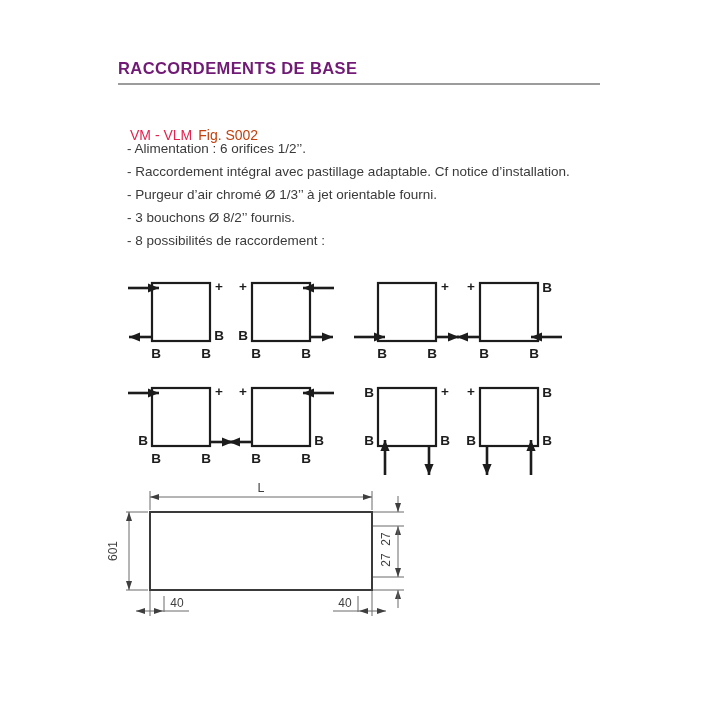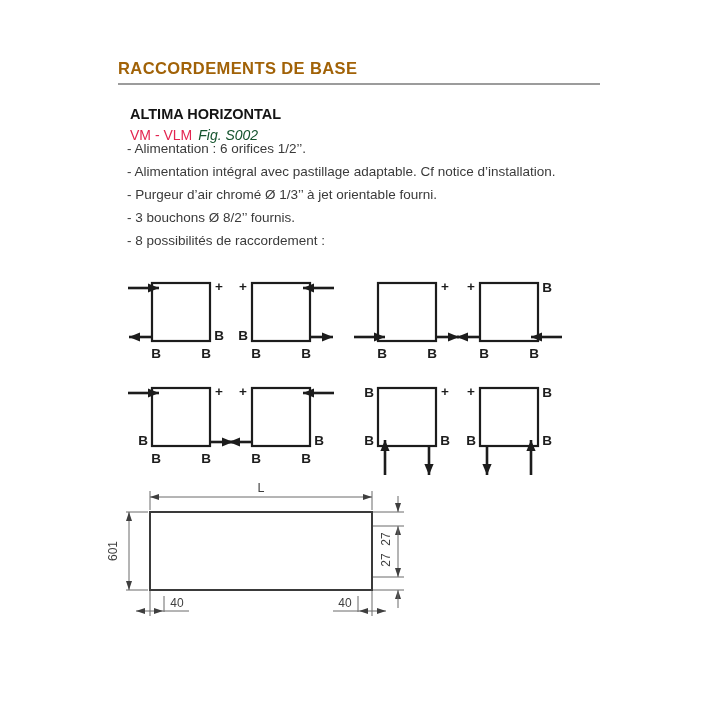--- a/index.html
+++ b/index.html
@@ -3,48 +3,47 @@
 <meta charset="utf-8">
 <style>
   html,body{margin:0;padding:0;background:#ffffff;}
   .page{
     position:relative;width:720px;height:720px;background:#ffffff;overflow:hidden;
     font-family:"Liberation Sans","DejaVu Sans",sans-serif;
   }
   .abs{position:absolute;}
   .section-title{
     left:118px;top:59px;font-size:16.5px;font-weight:bold;letter-spacing:.4px;
-    color:#a16207;margin:0;white-space:nowrap;
+    color:#701a75;margin:0;white-space:nowrap;
   }
   .section-rule{left:118px;top:83px;width:482px;height:2px;background:#9c9c9c;}
   .product-title{
     left:130px;top:106px;font-size:14.5px;font-weight:bold;color:#141414;margin:0;white-space:nowrap;
   }
   .model-line{left:130px;top:127px;font-size:14px;margin:0;white-space:nowrap;}
   .model-red{color:#e32450;margin-right:6px;text-align:right;}
-  .model-fig{color:#14532d;font-style:italic;}
+  .model-fig{color:#c2410c;}
   .bullets{left:127px;top:137px;font-size:13.5px;color:#3a3a3a;line-height:23px;white-space:nowrap;}
   svg.gfx{left:0;top:0;width:720px;height:720px;}
   svg text{font-family:"Liberation Sans","DejaVu Sans",sans-serif;}
 </style>
 </head>
 <body>
 
 <div class="page">
 
   <h1 class="abs section-title">RACCORDEMENTS DE BASE</h1>
   <div class="abs section-rule"></div>
 
-  <h2 class="abs product-title">ALTIMA HORIZONTAL</h2>
 
   <p class="abs model-line"><span class="model-red">VM - VLM</span><span class="model-fig">Fig. S002</span></p>
 
   <div class="abs bullets">
       <div>- Alimentation : 6 orifices 1/2’’.</div>
-      <div>- Alimentation intégral avec pastillage adaptable. Cf notice d’installation.</div>
+      <div>- Raccordement intégral avec pastillage adaptable. Cf notice d’installation.</div>
       <div>- Purgeur d’air chromé Ø 1/3’’ à jet orientable fourni.</div>
       <div>- 3 bouchons Ø 8/2’’ fournis.</div>
       <div>- 8 possibilités de raccordement :</div>
     </div>
 
   <svg class="abs gfx" id="gfx" viewBox="0 0 720 720">
       <g transform="translate(152,283)">
         <rect x="0" y="0" width="58" height="58" fill="none" stroke="#1c1c1c" stroke-width="2.2"></rect>
         <text x="67" y="8" font-size="13.5" font-weight="bold" fill="#1c1c1c" text-anchor="middle">+</text>
         <text x="67" y="57" font-size="13.5" font-weight="bold" fill="#1c1c1c" text-anchor="middle">B</text>

